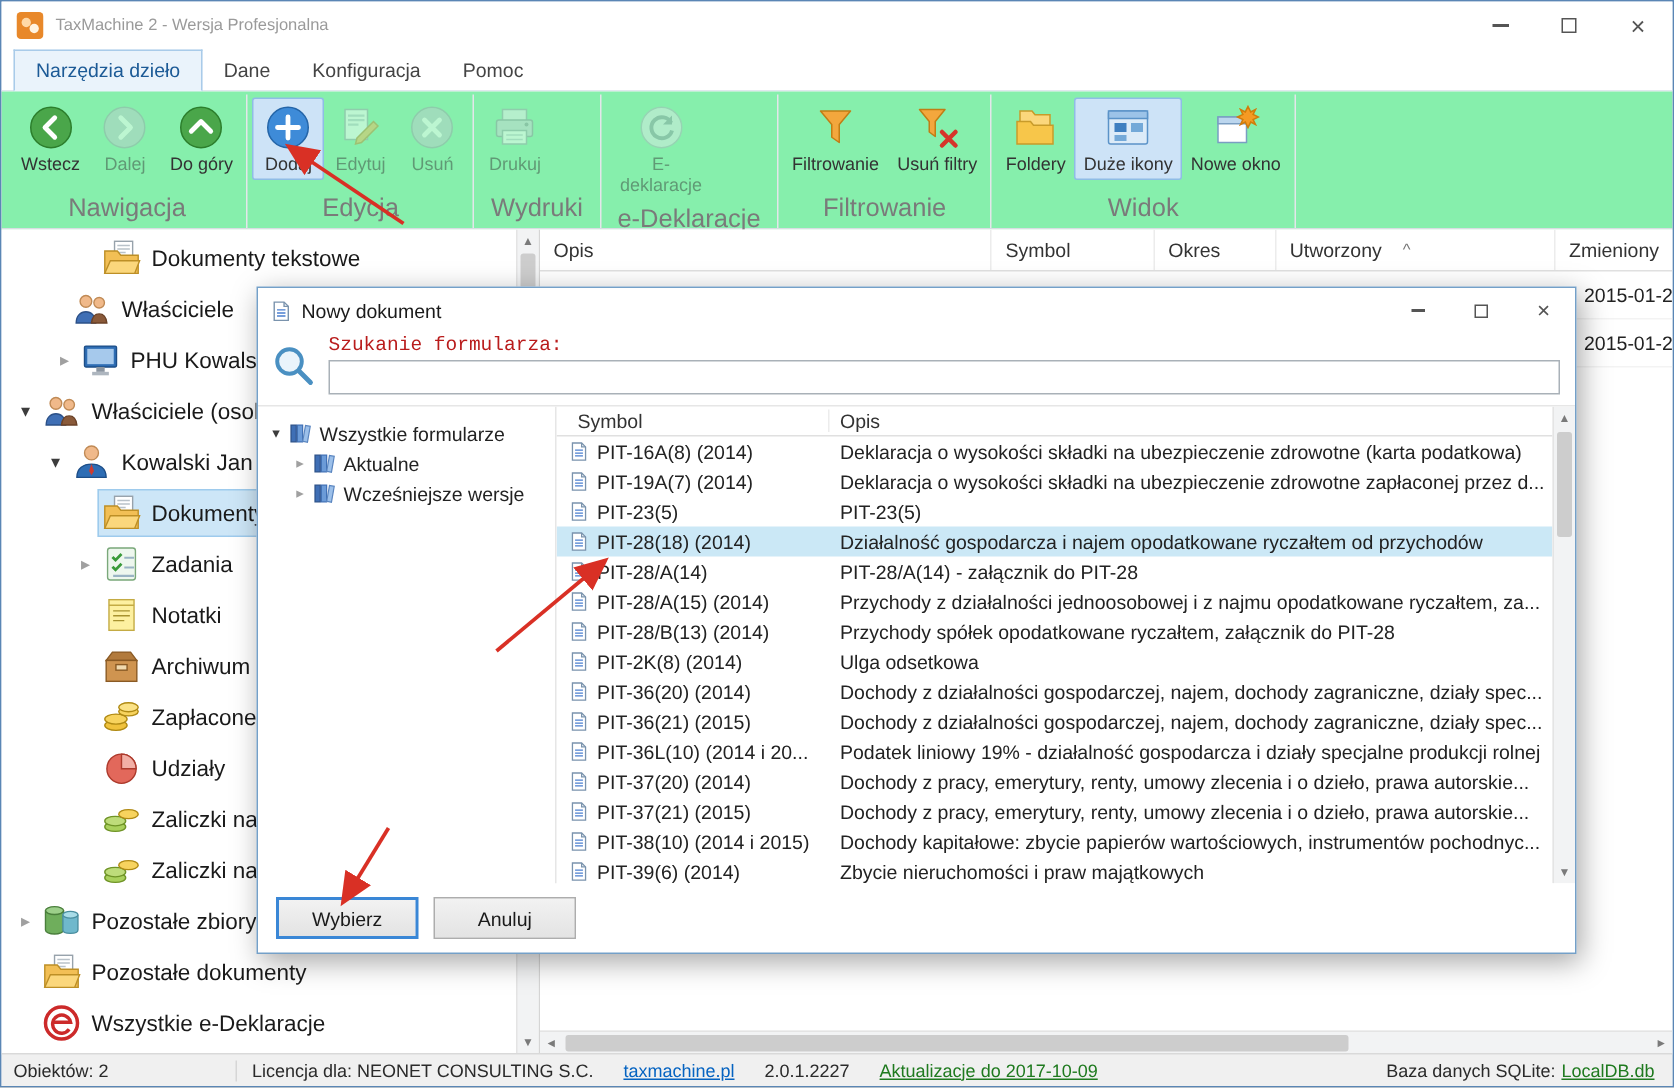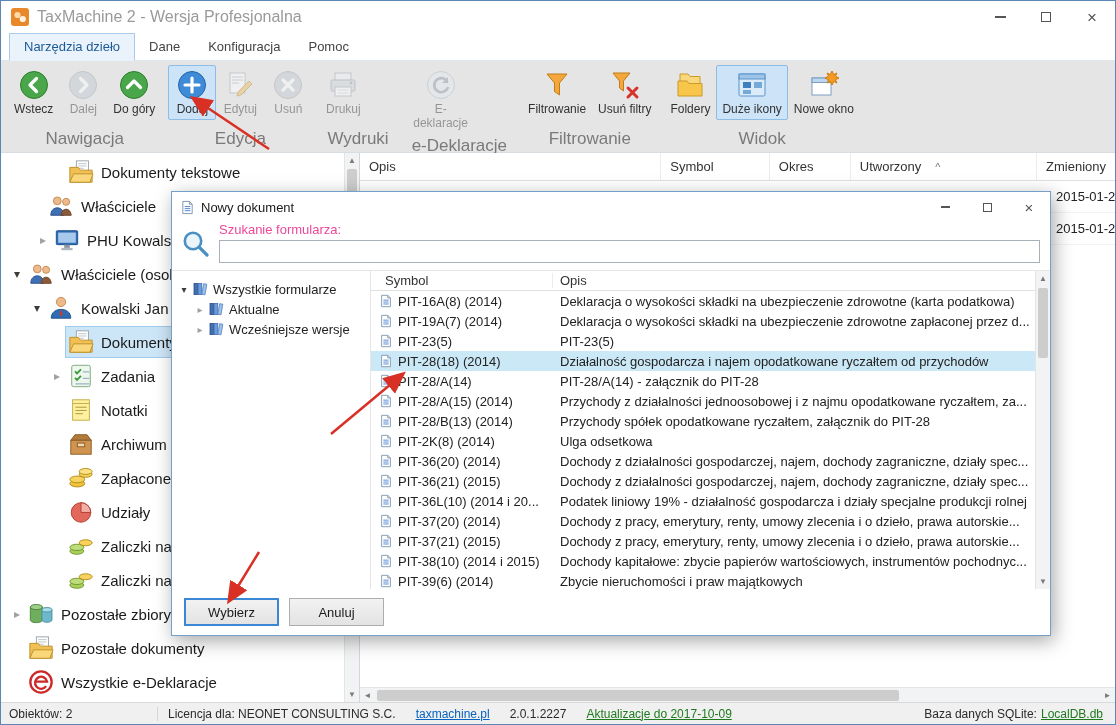--- a/index.html
+++ b/index.html
@@ -2,34 +2,34 @@
 <html><head>
 <meta charset="utf-8">
 <style>
   * { margin:0; padding:0; box-sizing:border-box; }
   body { font-family:"Liberation Sans","DejaVu Sans",sans-serif; font-size:13px; color:#222; background:#888; }
   .window { position:relative; width:1116px; height:725px; background:#fff; border:1px solid #5a86b5; overflow:hidden; display:flex; flex-direction:column; }
 
   
   .titlebar { height:32px; display:flex; align-items:center; padding-left:10px; background:#fff; flex:none; }
   .app-icon { width:18px; height:18px; margin-right:8px; flex:none; }
-  .title-text { color:#9a9a9a; font-size:16px; }
+  .title-text { color:#9a9a9a; font-size:11px; }
   .win-controls { margin-left:auto; display:flex; height:32px; }
   .win-btn { width:46px; display:flex; align-items:center; justify-content:center; color:#555; cursor:default; }
   .g-min { width:11px; height:2px; background:#555; display:inline-block; }
   .g-max { width:10px; height:10px; border:1px solid #555; display:inline-block; }
   .g-close { font-size:17px; line-height:1; color:#555; }
 
   
   .tabbar { height:28px; display:flex; align-items:flex-end; padding-left:8px; background:#fff; border-bottom:1px solid #e1e7ee; flex:none; }
   .tab { padding:5px 14px 6px; color:#444; font-size:13px; }
   .tab.active { background:#eaf3fb; border:1px solid #a9cbe9; border-bottom:1px solid #eaf3fb; color:#1c5a96; margin-bottom:-1px; }
 
   
-  .ribbon { height:92px; display:flex; background:#e5e5e5; border-bottom:1px solid #d8dde2; padding:2px 2px 0 4px; flex:none; }
+  .ribbon { height:92px; display:flex; background:#86efac; border-bottom:1px solid #d8dde2; padding:2px 2px 0 4px; flex:none; }
   .rgroup { display:flex; flex-direction:column; border-right:1px solid #e3e6ea; padding:2px 3px 0; }
   .rbuttons { flex:1; display:flex; align-items:flex-start; }
   .rbtn { min-width:48px; padding:3px 5px 2px; display:flex; flex-direction:column; align-items:center; gap:2px; border:1px solid transparent; border-radius:2px; }
   .rbtn.highlighted { background:#cde3f7; border-color:#8fbce6; }
   .rbtn.disabled { opacity:.45; }
   .ribbon-ico { width:32px; height:32px; flex:none; }
   .rlabel { font-size:12px; color:#333; text-align:center; line-height:1.15; max-width:62px; }
   .rgroup-label { text-align:center; font-size:17px; color:#7a7a7a; padding:2px 8px 3px; }
 
   .icon-slot svg { width:100%; height:100%; display:block; }
@@ -72,21 +72,21 @@
   .dlg-ico { width:15px; height:15px; margin-right:6px; flex:none; }
   .dlg-title-text { font-size:13px; color:#1a1a1a; }
   .dlg-controls { margin-left:auto; display:flex; height:30px; }
   .dlg-btn { width:42px; display:flex; align-items:center; justify-content:center; color:#444; }
   .dlg-btn .g-min { width:9px; height:1.6px; }
   .dlg-btn .g-max { width:9px; height:9px; }
   .dlg-btn .g-close { font-size:15px; }
   .dlg-search { display:flex; align-items:center; gap:9px; padding:0 10px 7px 8px; flex:none; }
   .mag { width:30px; height:30px; flex:none; }
   .dlg-search-right { flex:1; }
-  .dlg-search-label { font-size:13px; color:#ec4899; margin-bottom:3px; }
+  .dlg-search-label { font-size:13px; color:#b91c1c; margin-bottom:3px;font-family:Liberation Mono, monospace; }
   .dlg-search-input { width:100%; height:23px; border:1px solid #a9b1b8; font-size:13px; padding:0 5px; outline:none; font-family:inherit; }
   .dlg-body { flex:1; display:flex; overflow:hidden; border-top:1px solid #e6e6e6; }
   .dlg-tree { width:198px; padding-top:8px; flex:none; overflow:hidden; }
   .dti { height:20px; display:flex; align-items:center; font-size:13px; white-space:nowrap; }
   .dti .chev { font-size:10px; }
   .dti-ico { width:16px; height:16px; margin-right:5px; flex:none; }
   .dlg-list { flex:1; display:flex; flex-direction:column; border-left:1px solid #e6e6e6; position:relative; padding-right:15px; overflow:hidden; }
   .dl-head { height:20px; display:flex; align-items:center; border-bottom:1px solid #e0e0e0; color:#333; flex:none; }
   .dl-h-symbol { width:182px; padding-left:14px; border-right:1px solid #ececec; }
   .dl-h-opis { flex:1; padding-left:7px; }

